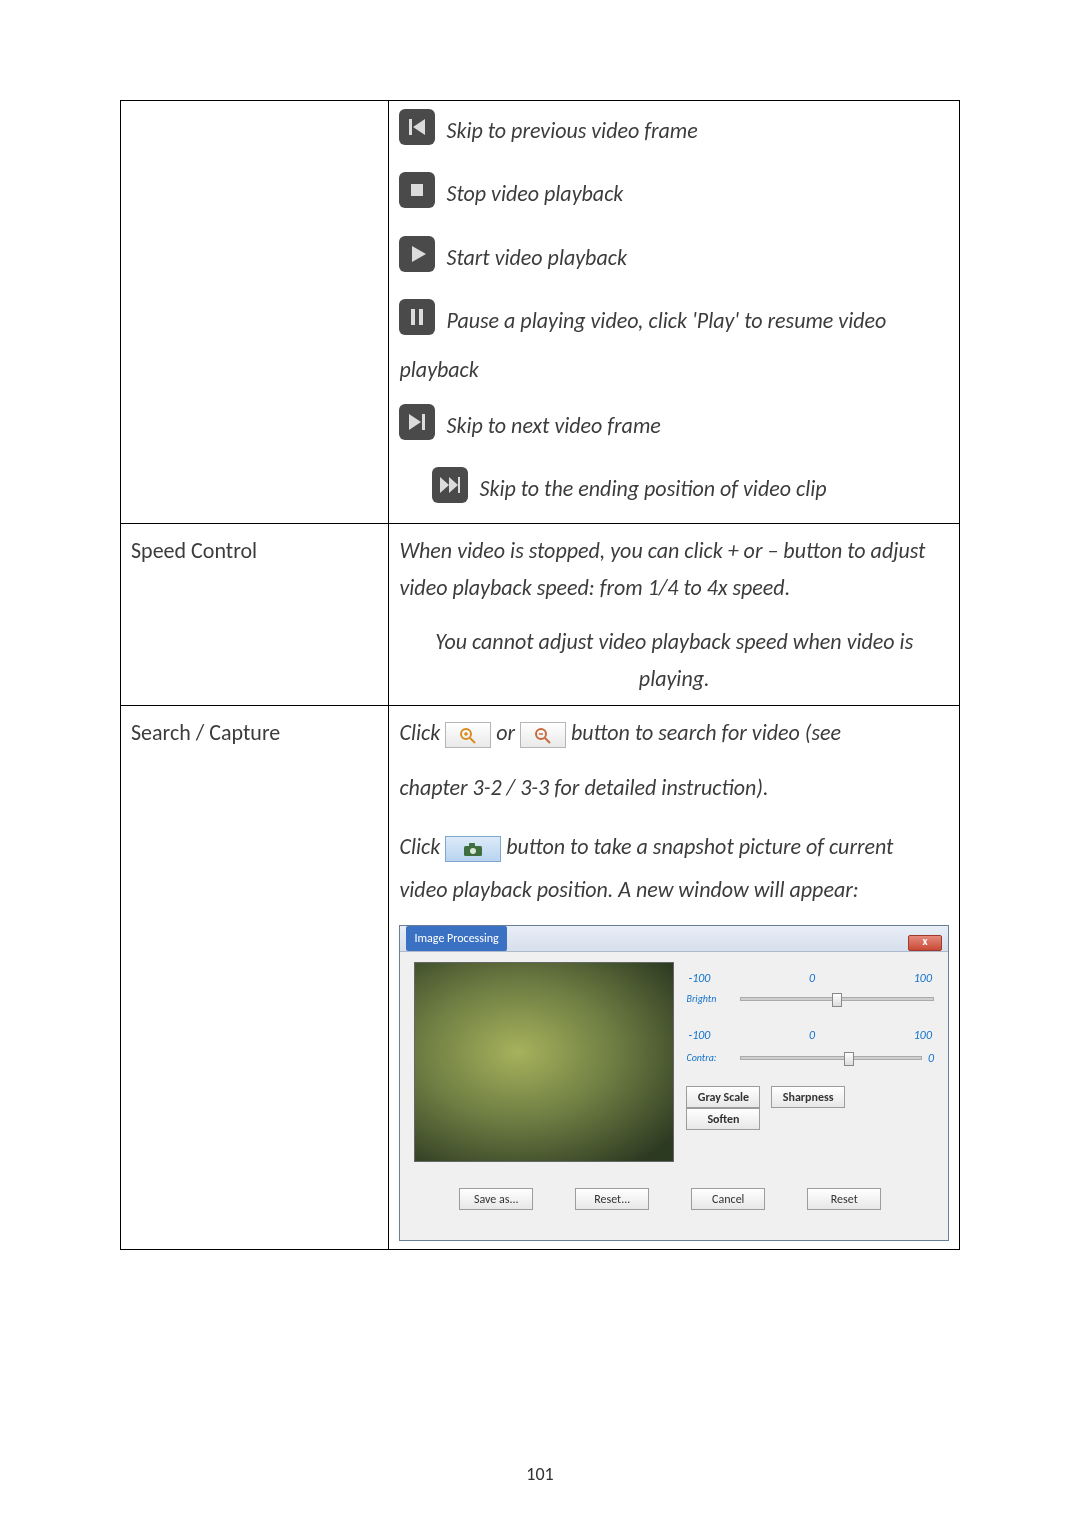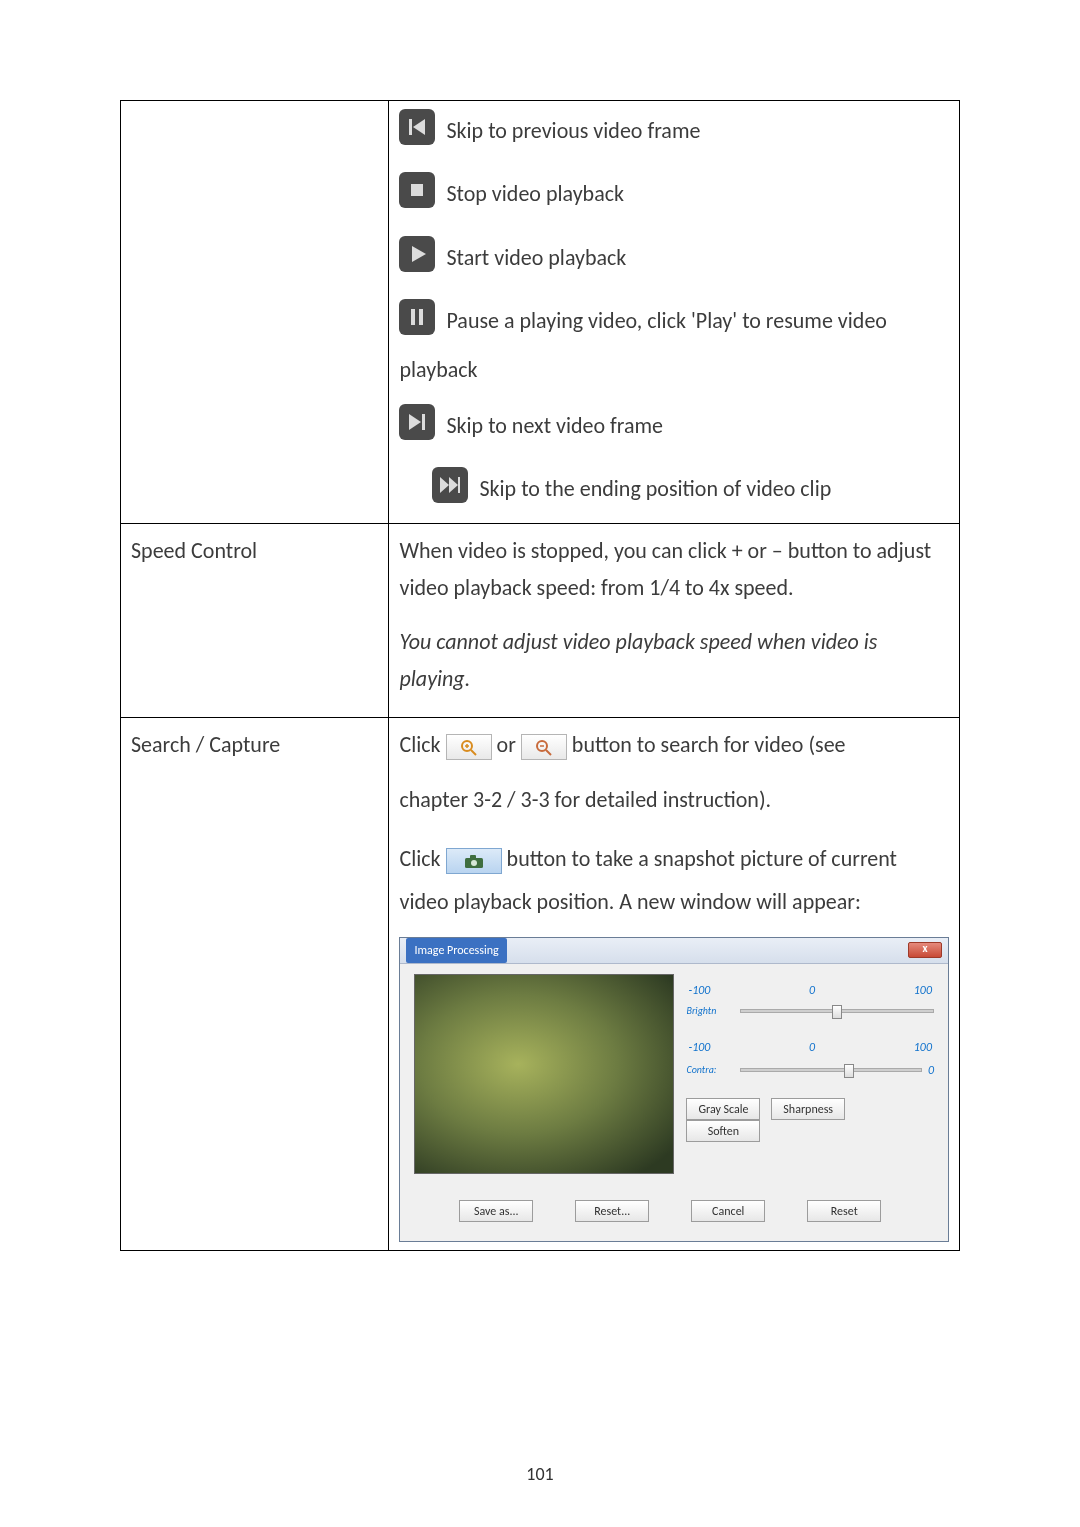--- a/index.html
+++ b/index.html
@@ -23,21 +23,21 @@
     padding: 8px 10px;
     line-height: 1.7;
   }
   td.left  { width: 32%; }
   td.right { width: 68%; }
   .icon-btn {
     display: inline-block;
     vertical-align: middle;
     margin-right: 6px;
   }
-  .line { margin-bottom: 16px; }
+  .line { margin-bottom: 16px; font-style: italic; }
   .italic { font-style: italic; }
 
   
   .tool-btn {
     display: inline-block;
     width: 46px; height: 26px;
     border: 1px solid #b5b5b5;
     background: linear-gradient(#fff,#e9e9e9);
     vertical-align: middle;
     text-align: center;
@@ -63,21 +63,21 @@
     background: #f0f0f0;
     margin-top: 10px;
     font-size: 12px;
     color: #333;
   }
   .dialog-title {
     height: 26px;
     background: linear-gradient(#e9eef6, #d6dfec);
     border-bottom: 1px solid #aeb9cc;
     display: flex;
-    align-items: center;
+    align-items: flex-end;
     justify-content: space-between;
     padding: 0 6px;
   }
   .dialog-title span.t {
     background: #3b71c2;
     color: #fff;
     padding: 2px 8px;
     border-radius: 2px;
     font-size: 12px;
   }
@@ -129,39 +129,39 @@
   .thumb {
     position: absolute;
     top: -5px;
     width: 10px; height: 14px;
     background: linear-gradient(#fff,#ddd);
     border: 1px solid #888;
   }
   .thumb.center { left: calc(50% - 5px); }
   .thumb.right60 { left: calc(60% - 5px); }
 
-  .btn-row { margin-top: 4px; }
+  .btn-row { margin-top: 4px; font-weight: bold; }
   .small-btn {
     display: inline-block;
     height: 22px;
     min-width: 74px;
     padding: 0 8px;
     border: 1px solid #9c9c9c;
     background: linear-gradient(#fff,#e7e7e7);
     font-size: 12px;
     line-height: 20px;
     text-align: center;
     margin-right: 8px;
   }
 
   .dialog-footer {
     display: flex;
     justify-content: center;
     gap: 34px;
-    padding: 14px 0 19px 0;
+    padding: 14px 0 30px 0;
   }
   .page-num {
     position: absolute;
     left: 0; right: 0; bottom: 42px;
     text-align: center;
     font-size: 18px;
     color: #333;
   }
 </style>
 </head>
@@ -239,21 +239,21 @@
         </span>
         <span>Skip to the ending position of video clip</span>
       </div>
     </td>
   </tr>
 
   <tr>
     <td class="left">Speed Control</td>
     <td class="right">
       <div class="line">When video is stopped, you can click + or – button to adjust video playback speed: from 1/4 to 4x speed.</div>
-      <div class="line italic" style="margin-bottom:12px;">You cannot adjust video playback speed when video is playing.</div>
+      <div class="line italic" style="margin-bottom:0;text-align:center;">You cannot adjust video playback speed when video is playing.</div>
     </td>
   </tr>
 
   <tr>
     <td class="left">Search / Capture</td>
     <td class="right">
 
       <div class="line" style="margin-bottom:17px;">
         <span>Click</span>
         <span class="tool-btn">

